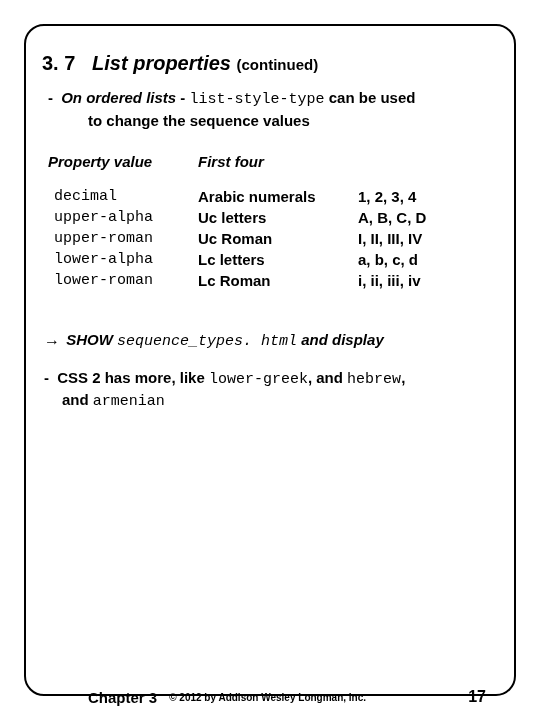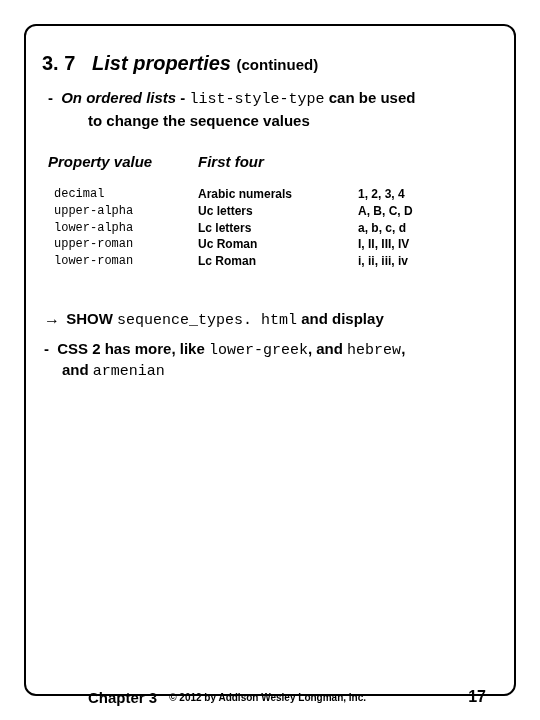--- a/index.html
+++ b/index.html
@@ -10,21 +10,21 @@
     font-family: Arial, Helvetica, sans-serif;
     position: relative;
   }
   .slide-frame {
     position: absolute;
     left: 24px;
     top: 24px;
     width: 492px;
     height: 672px;
     border: 2px solid #000;
-    border-radius: 12px;
+    border-radius: 20px;
     padding: 26px 22px 20px 22px;
   }
   .heading {
     font-size: 20px;
     font-weight: bold;
     margin-bottom: 14px;
     margin-left: -6px;
   }
   .heading .num { font-style: normal; }
   .heading .title-text { font-style: italic; }
@@ -50,32 +50,33 @@
     font-style: italic;
     margin-bottom: 16px;
     align-items: flex-end;
   }
   .col1 { width: 150px; }
   .col2 { width: 160px; }
   .col3 { width: 110px; }
   .table { margin-bottom: 40px; }
   .row {
     display: flex;
-    font-size: 12px;
+    font-size: 15px;
     font-weight: bold;
     line-height: 1.4;
   }
   .row .c1 { width: 150px; font-family: "Courier New", monospace; font-weight: normal; padding-left: 6px; }
   .row .c2 { width: 160px; }
   .row .c3 { width: 120px; }
   .show-line {
     font-size: 15px;
     font-weight: bold;
-    margin-bottom: 10px;
+    margin-bottom: 18px;
     margin-left: -4px;
+    font-style: italic;
   }
   .show-line .arrow { font-size: 16px; margin-right: 2px; }
   .show-line .code { font-family: "Courier New", monospace; font-weight: normal; }
   .note {
     font-size: 15px;
     font-weight: bold;
     margin-left: -4px;
     line-height: 1.3;
   }
   .note .dash { margin-right: 4px; }
@@ -123,28 +124,28 @@
       <div class="c1">decimal</div>
       <div class="c2">Arabic numerals</div>
       <div class="c3">1, 2, 3, 4</div>
     </div>
     <div class="row">
       <div class="c1">upper-alpha</div>
       <div class="c2">Uc letters</div>
       <div class="c3"> A, B, C, D</div>
     </div>
     <div class="row">
+      <div class="c1">upper-roman</div>
+      <div class="c2">Uc Roman</div>
+      <div class="c3"> I, II, III, IV</div>
+    </div>
+    <div class="row">
       <div class="c1">lower-alpha</div>
       <div class="c2">Lc letters</div>
       <div class="c3"> a, b, c, d</div>
-    </div>
-    <div class="row">
-      <div class="c1">upper-roman</div>
-      <div class="c2">Uc Roman</div>
-      <div class="c3"> I, II, III, IV</div>
     </div>
     <div class="row">
       <div class="c1">lower-roman</div>
       <div class="c2">Lc Roman</div>
       <div class="c3">  i, ii, iii, iv</div>
     </div>
   </div>
 
   <div class="show-line">
     <span class="arrow">→</span><span> SHOW </span><span class="code">sequence_types. html</span><span> and display</span>

